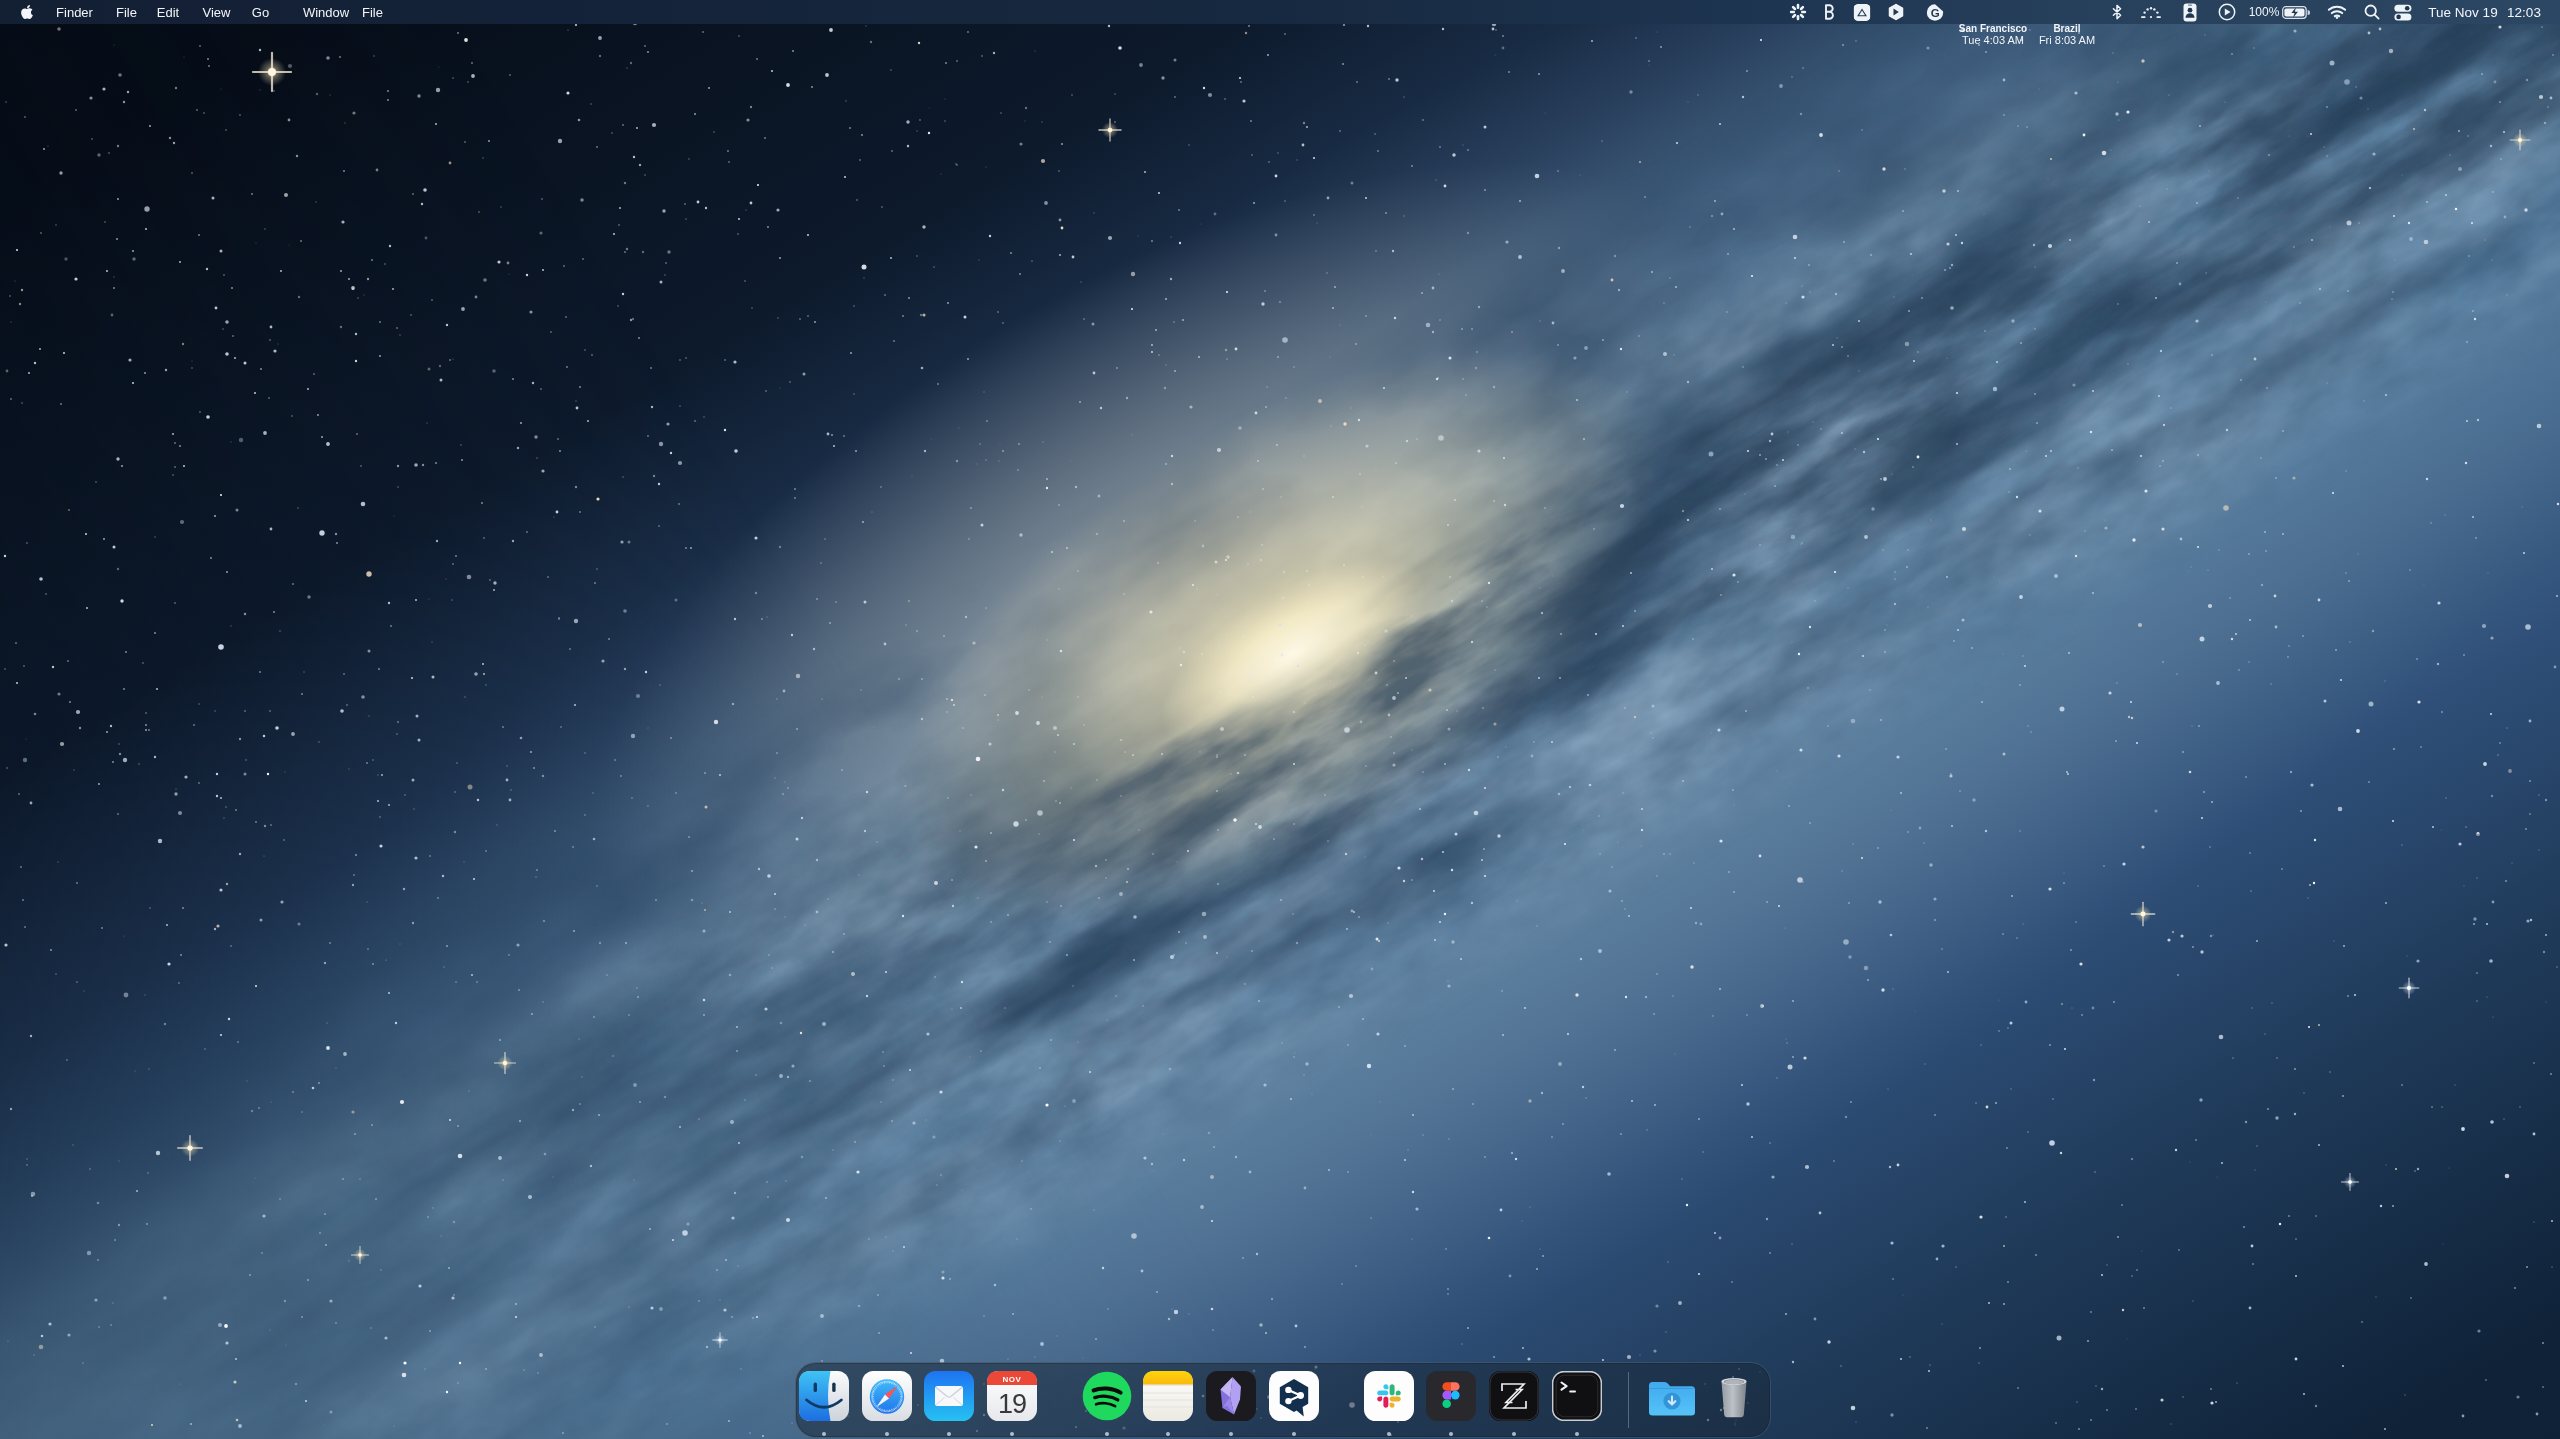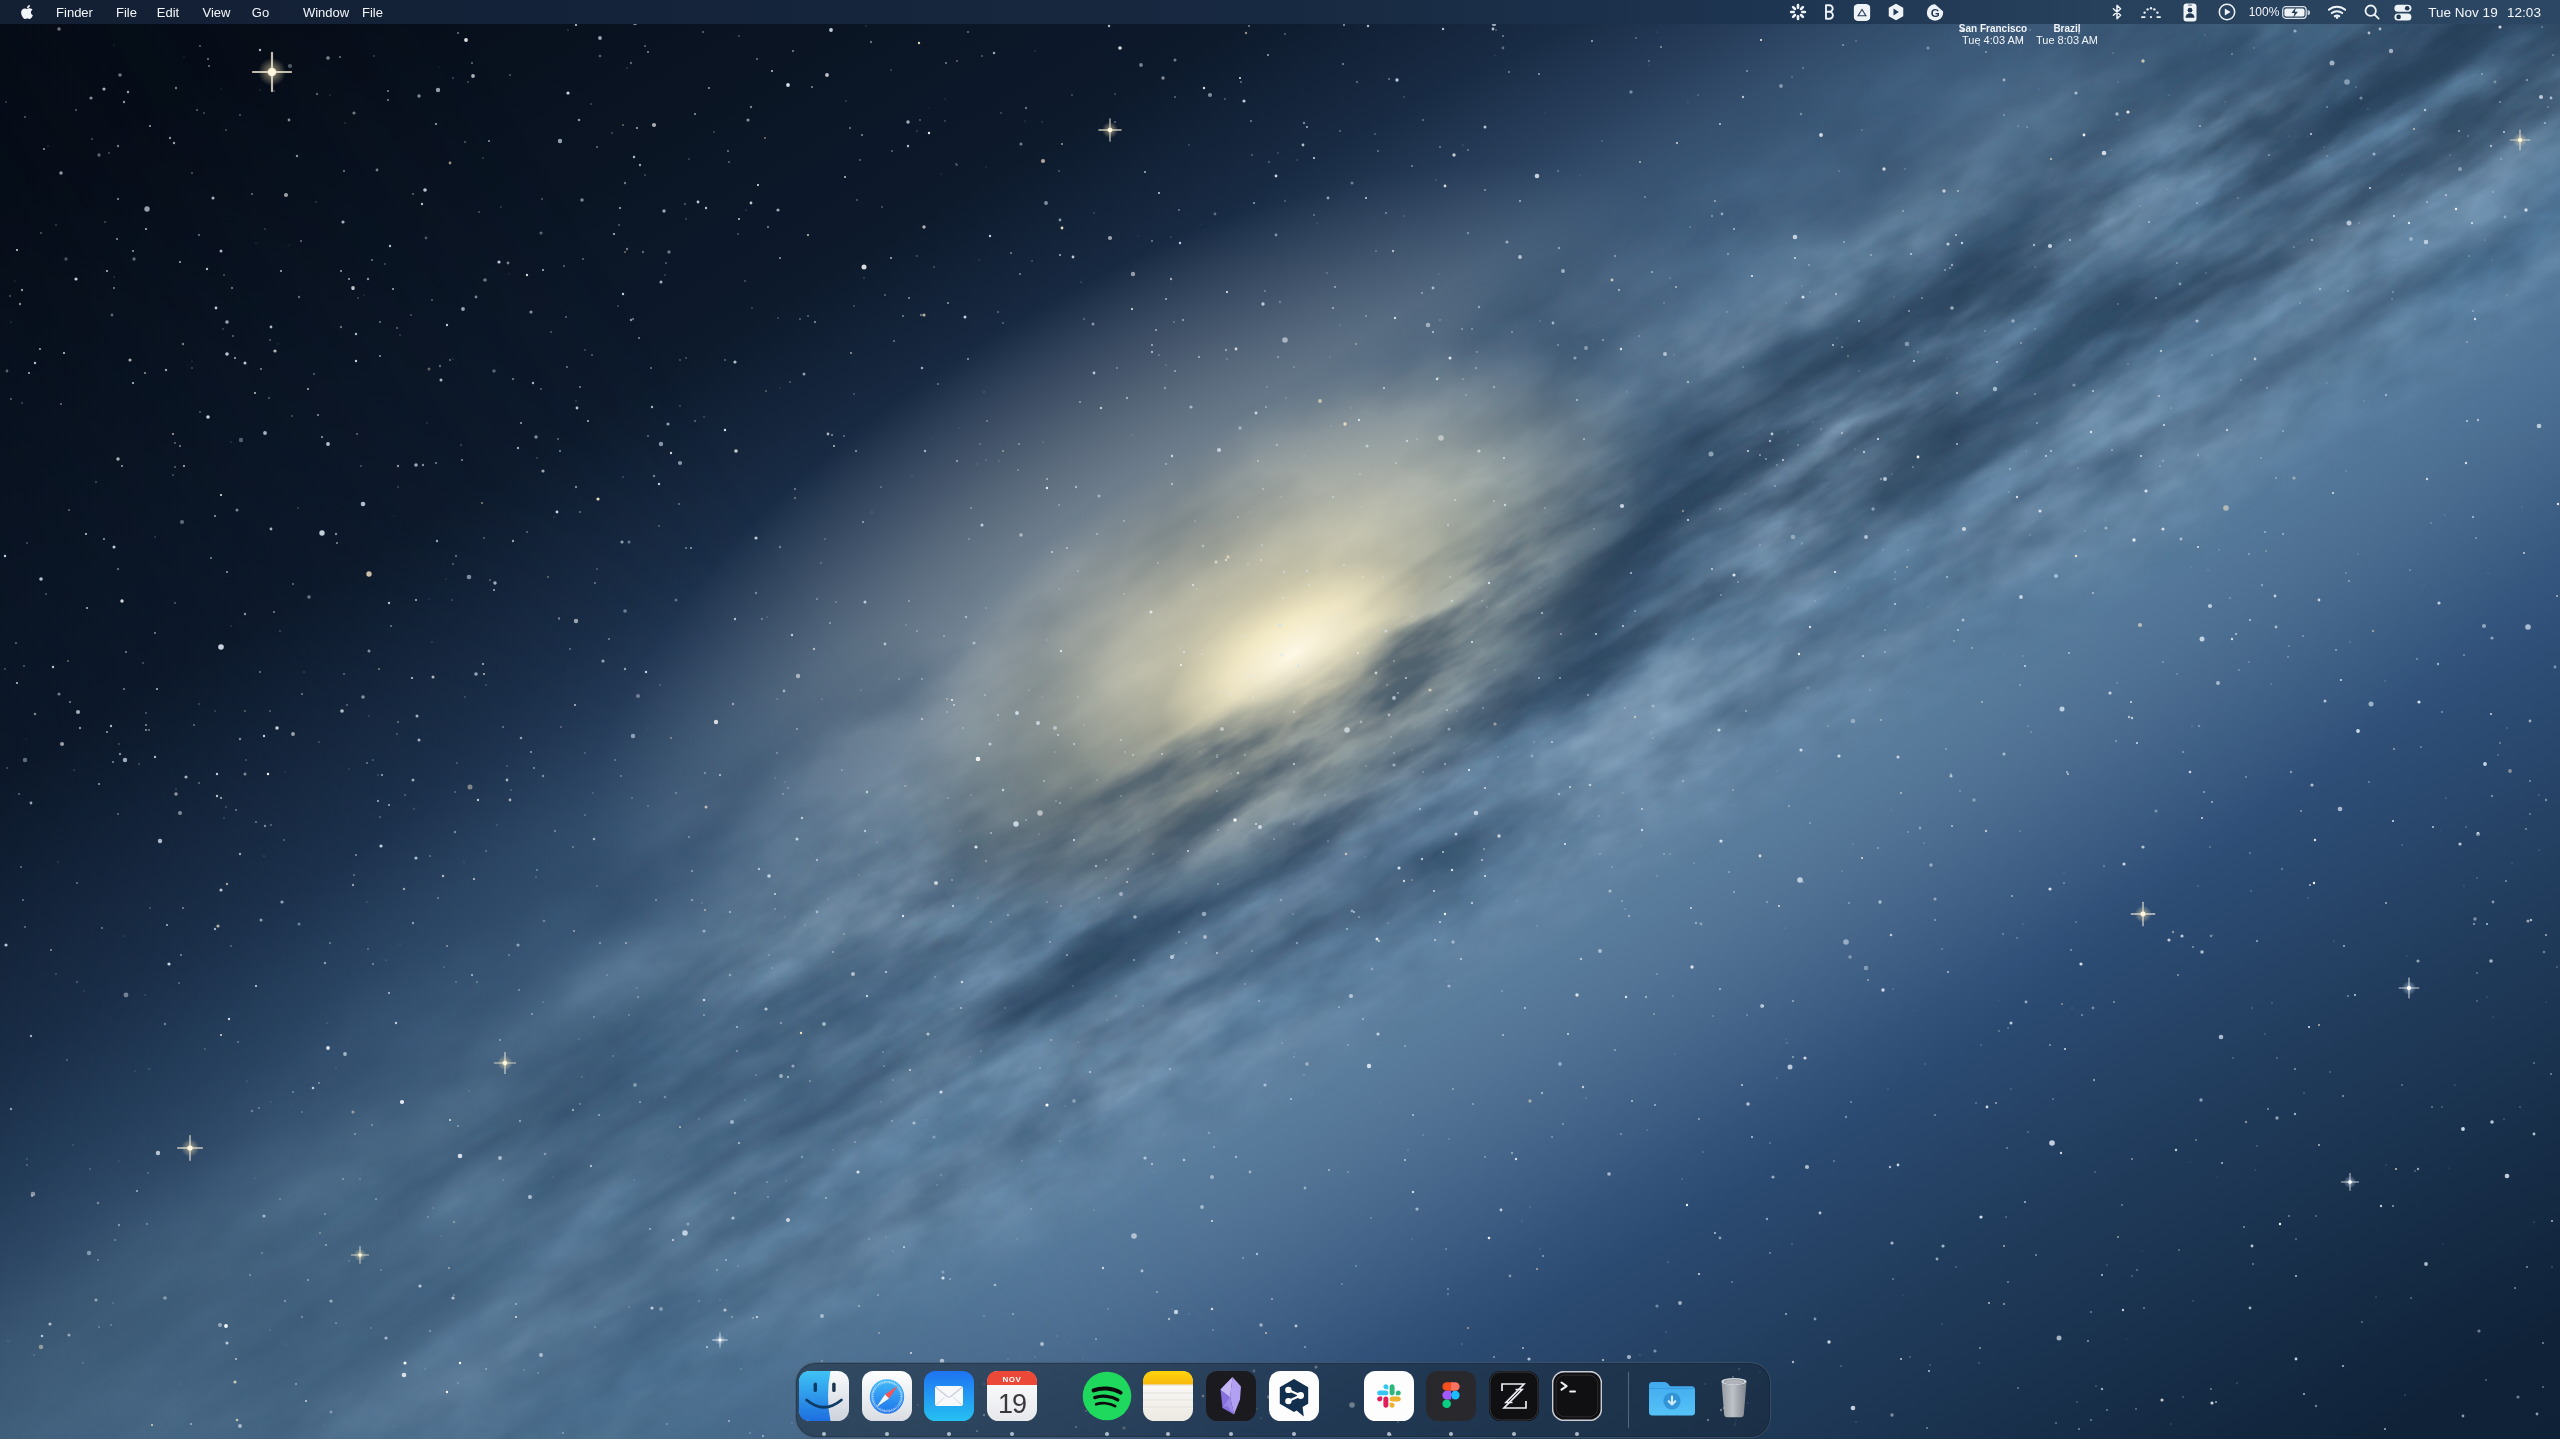--- a/index.html
+++ b/index.html
@@ -2775,21 +2775,21 @@
       </div>
       <div class="mb city" style="left:1993px">
         <span>
           <span class="c1">San Francisco</span>
           <span class="c2">Tue 4:03 AM</span>
         </span>
       </div>
       <div class="mb city" style="left:2067px">
         <span>
           <span class="c1">Brazil</span>
-          <span class="c2">Tue 8:03 AM</span>
+          <span class="c2">Fri 8:03 AM</span>
         </span>
       </div>
       <div class="mb" style="left:2117px">
         <svg width="12" height="16" viewBox="0 0 12 16">
 <path d="M2.4,4.7 L9.6,11.3 L6,14.6 V1.4 L9.6,4.7 L2.4,11.3" stroke="#eef3f8" stroke-width="1.5" fill="none" stroke-linejoin="round" stroke-linecap="round"></path>
         </svg>
       </div>
       <div class="mb" style="left:2151px">
         <svg width="22" height="16" viewBox="0 0 22 16">
 <rect x="1" y="12.2" width="4.6" height="1.8" rx="0.9" fill="#eef3f8"></rect>

